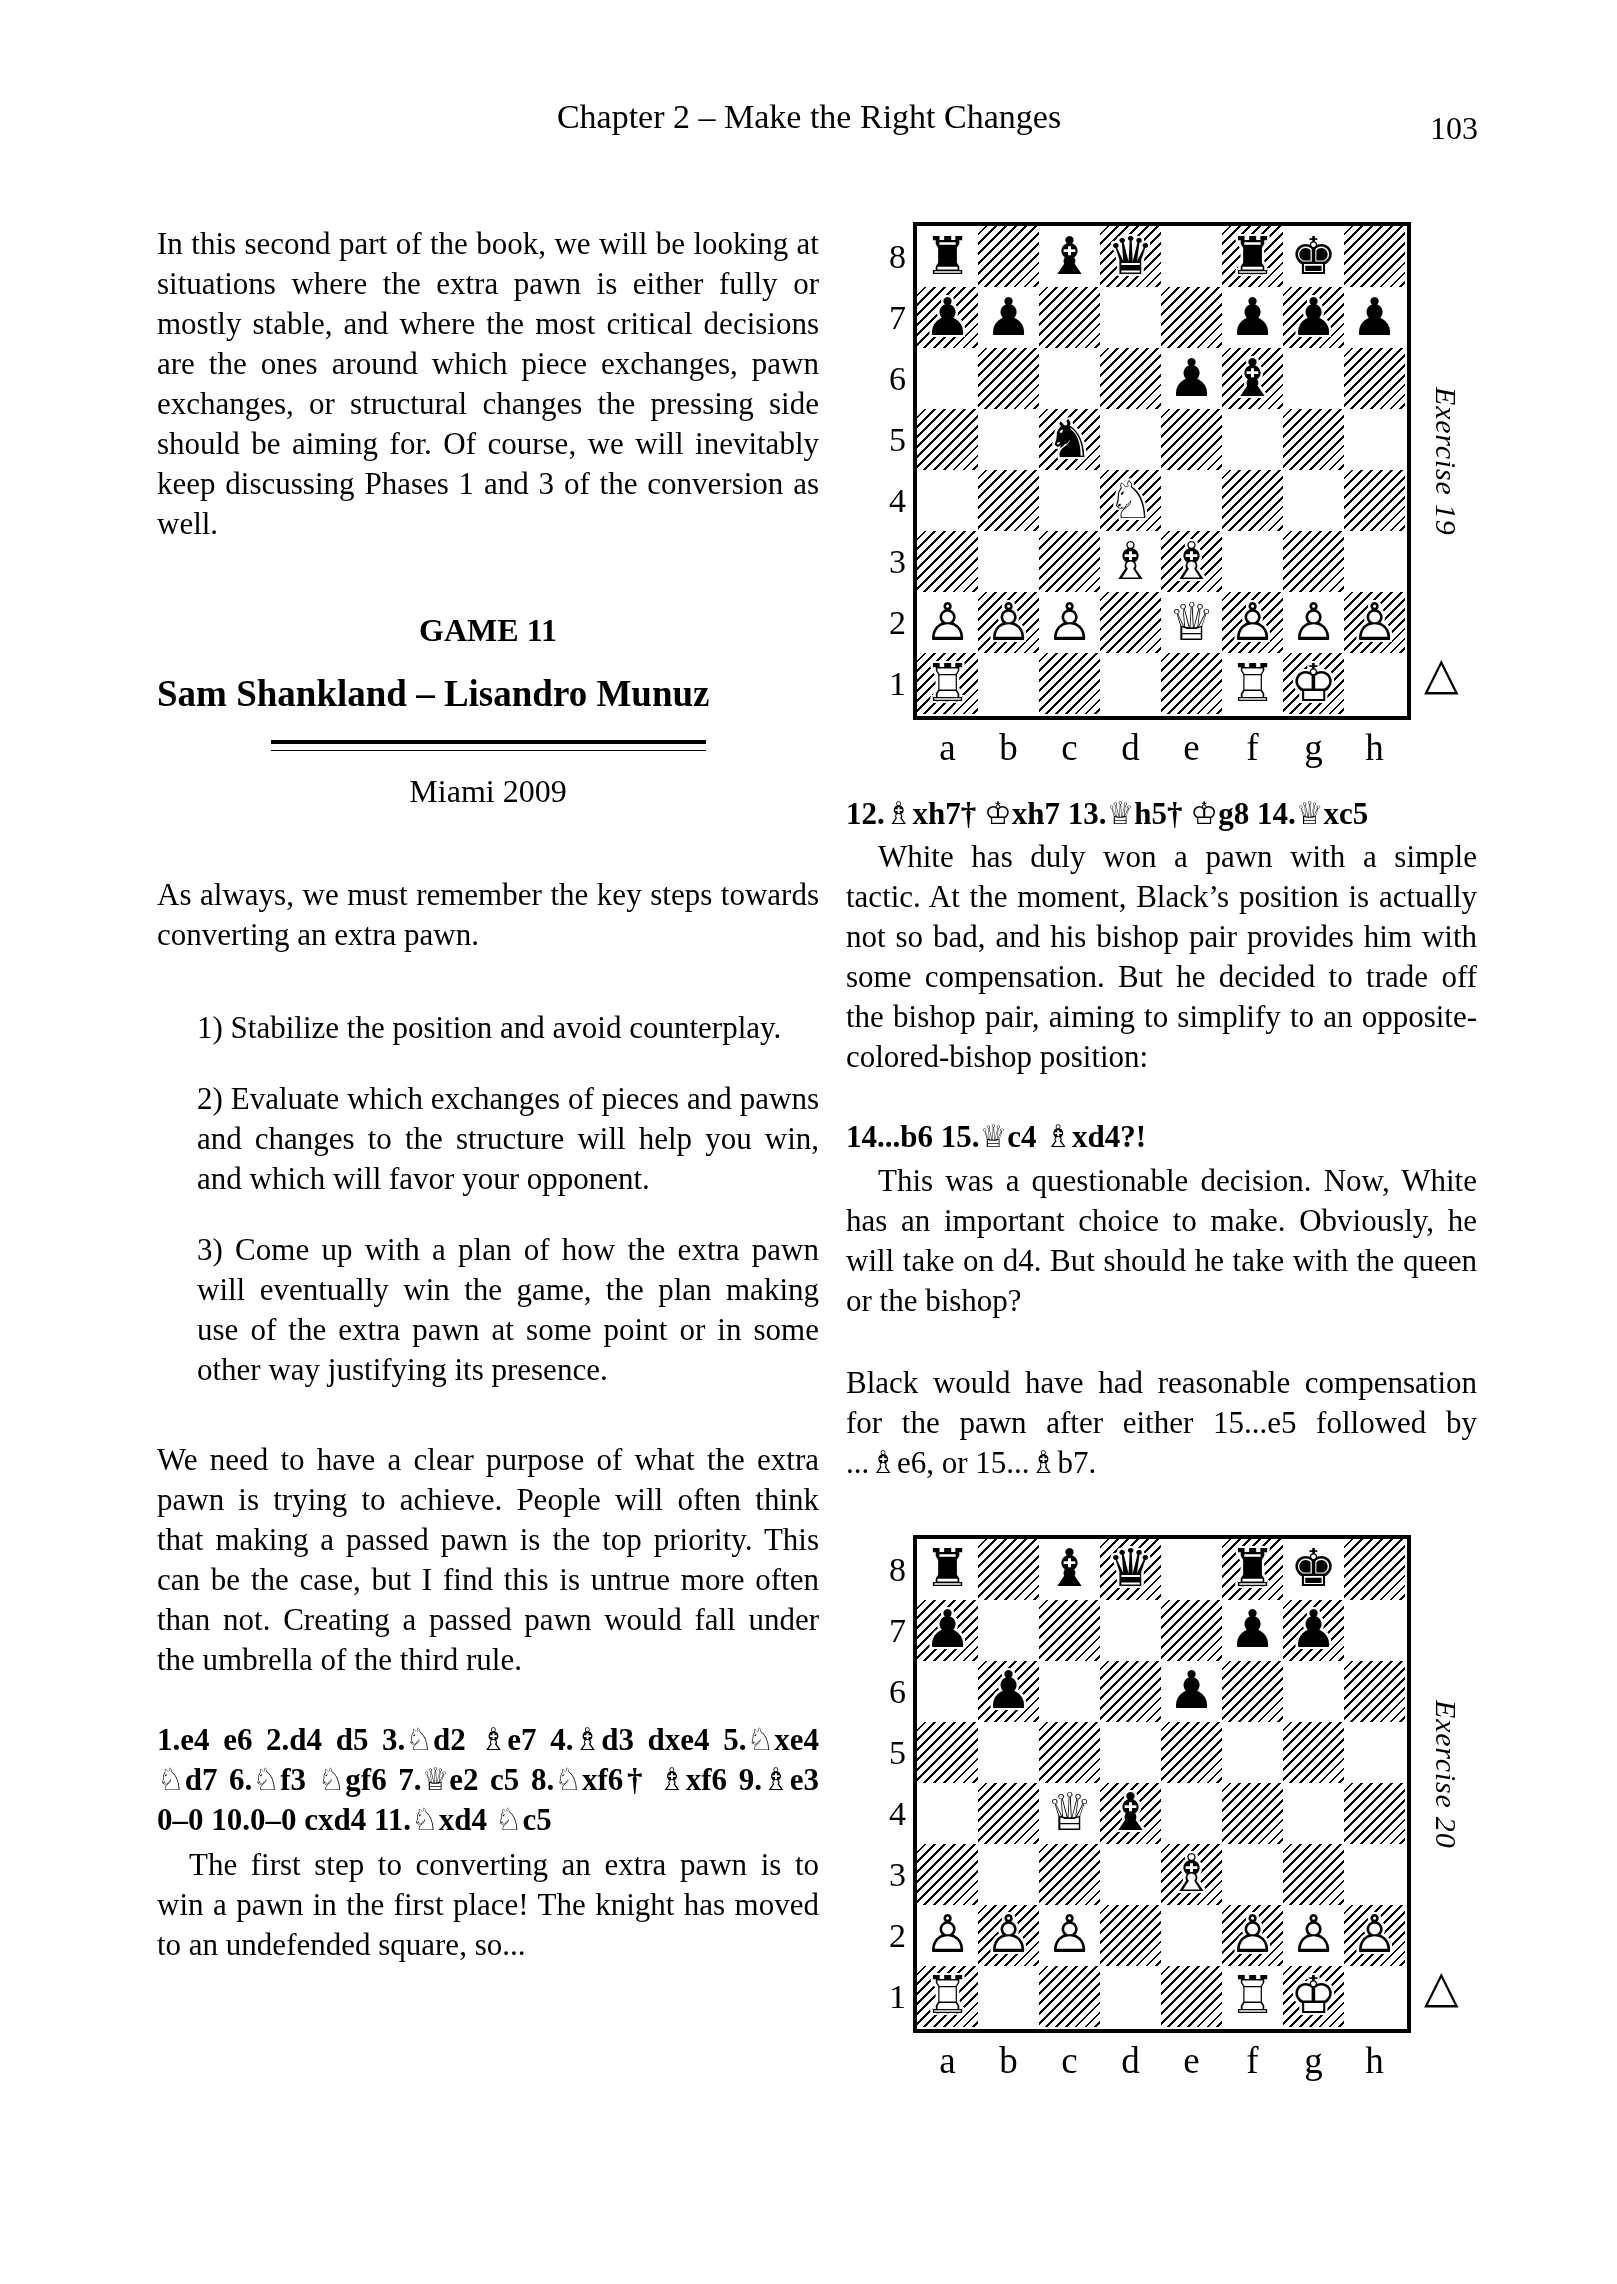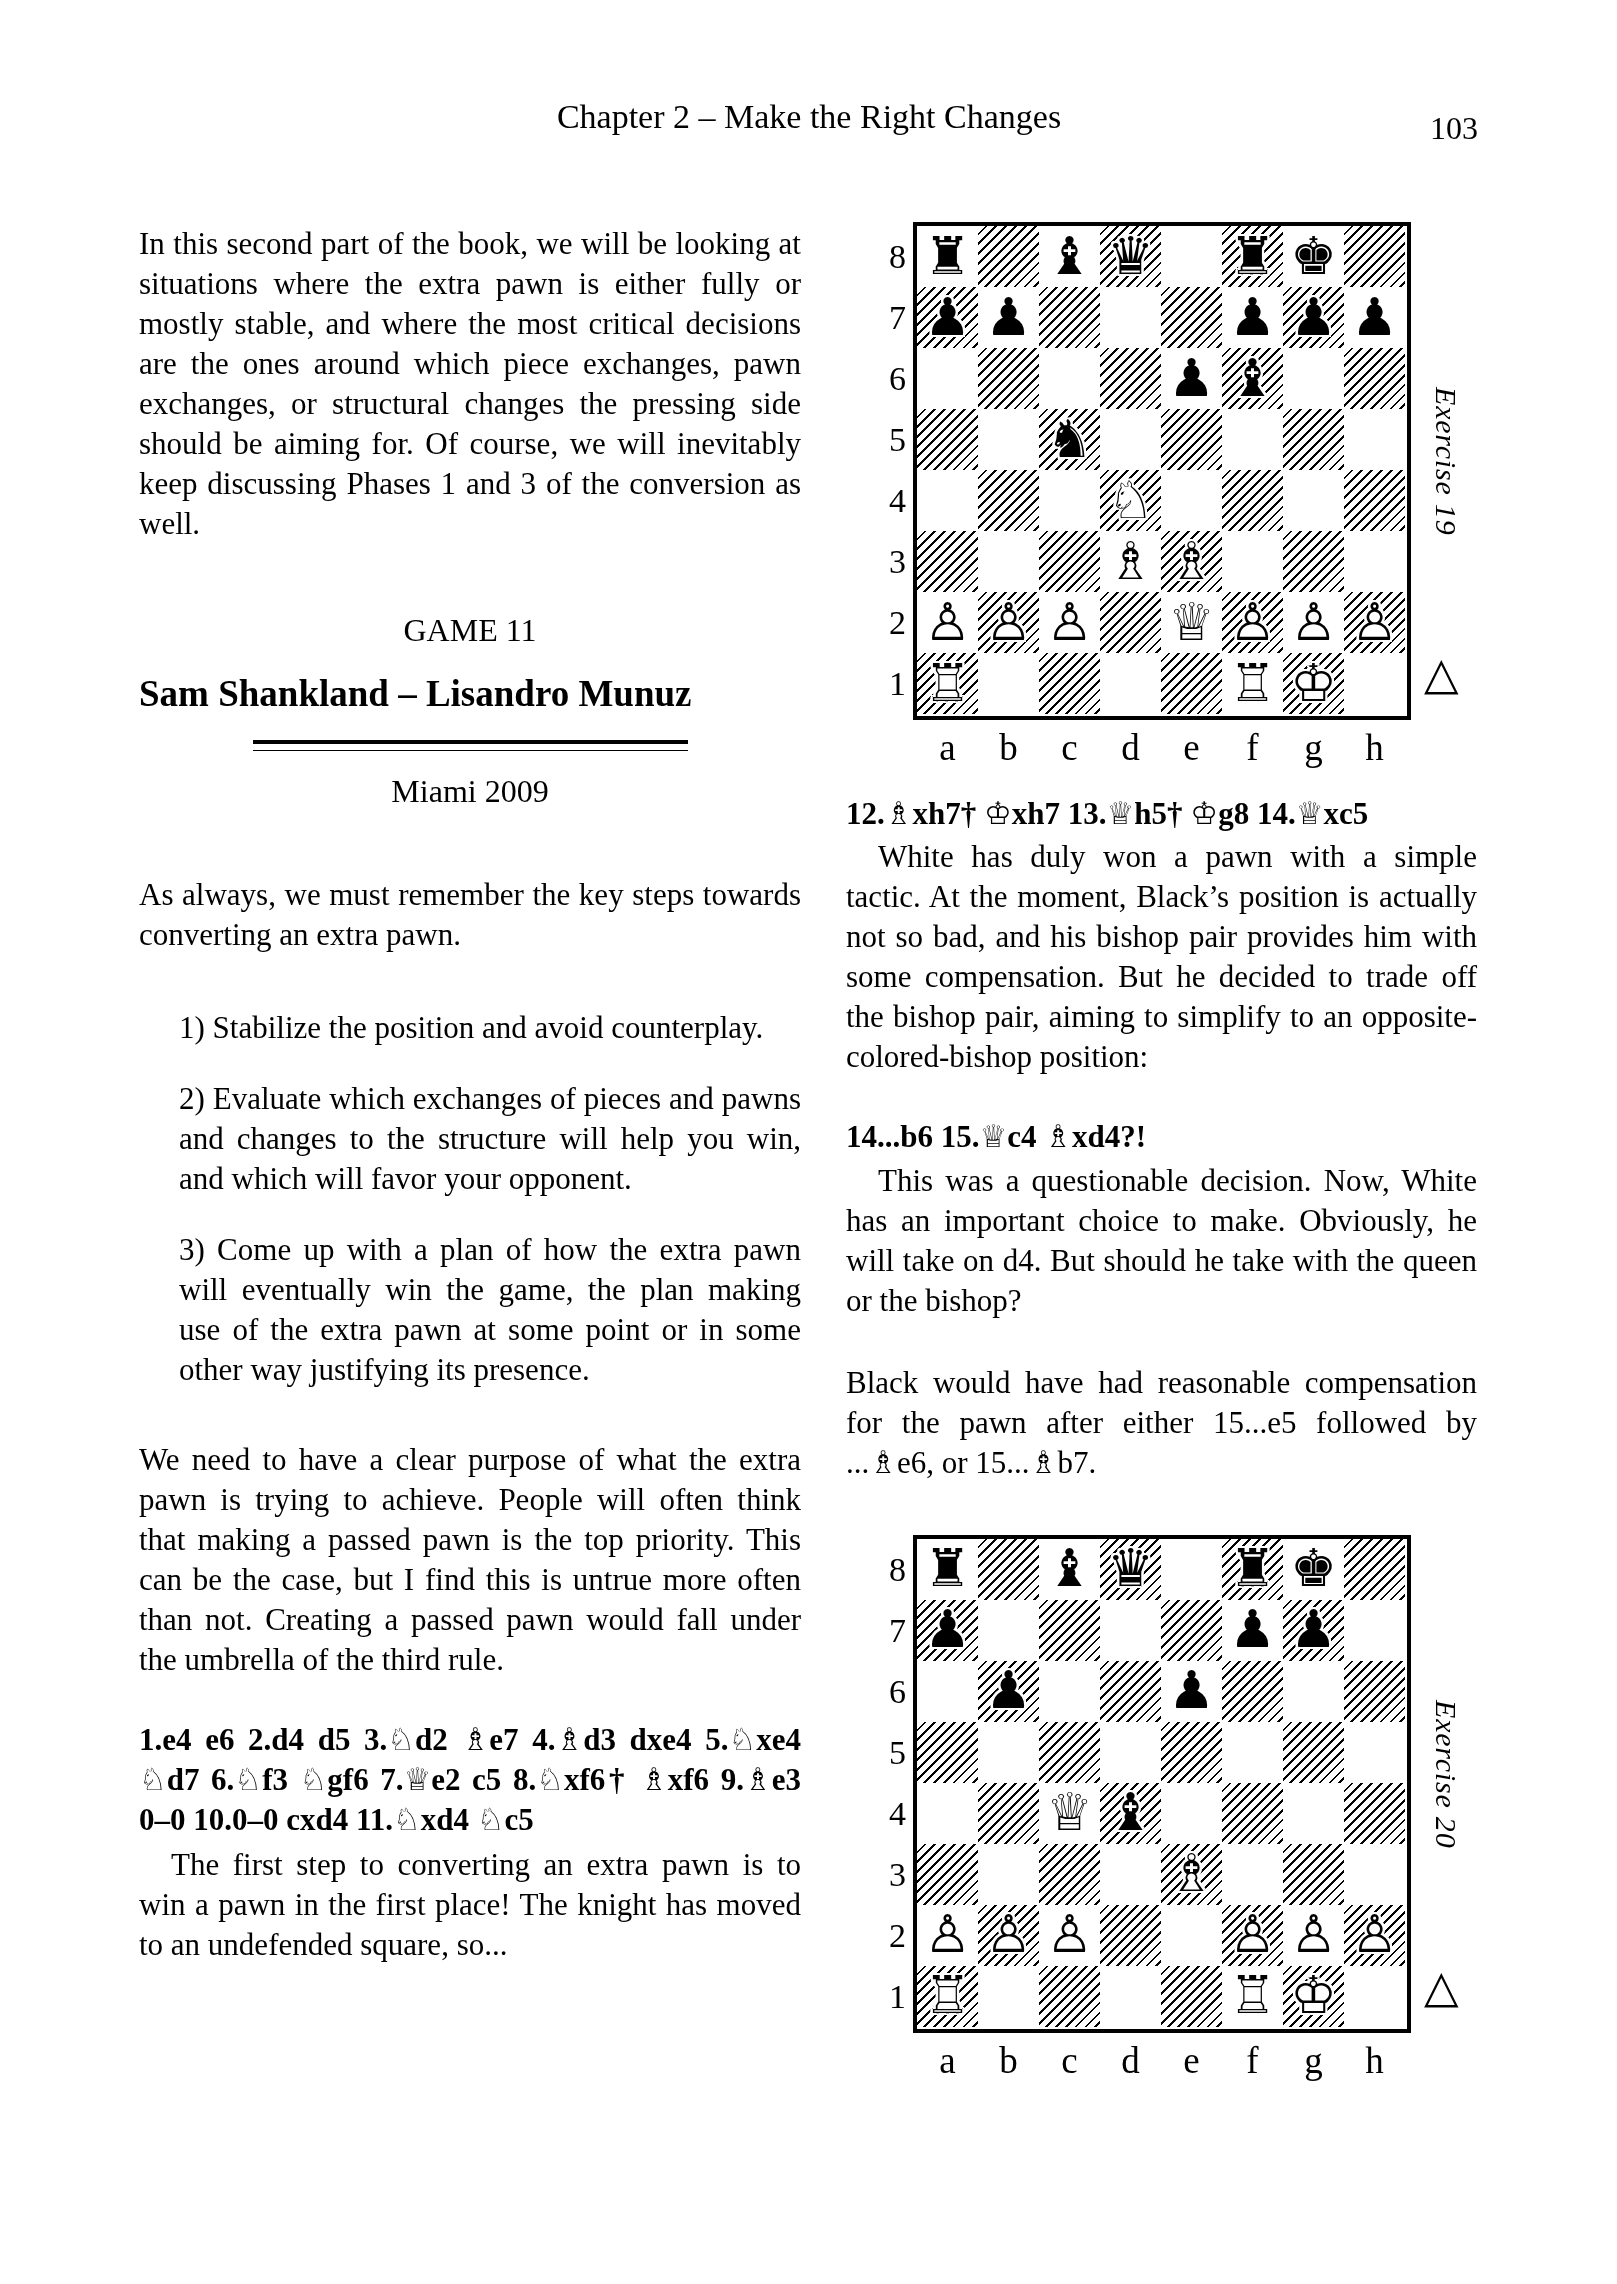--- a/index.html
+++ b/index.html
@@ -6,27 +6,27 @@
   .page{
     position:relative; width:1618px; height:2284px; background:#ffffff;
     font-family:"Liberation Serif","DejaVu Sans",serif; color:#000; overflow:hidden;
   }
   
   .chapter-title{position:absolute; top:96px; left:0; width:100%; text-align:center;
     font-size:34px; line-height:42px;}
   .page-number{position:absolute; top:107px; right:140px; font-size:32px; line-height:42px;margin-left:36px;}
 
   
-  .col-left{position:absolute; left:139px; top:224px; width:662px;}
+  .col-left{position:absolute; left:157px; top:224px; width:662px;}
   .col-right{position:absolute; left:846px; top:211px; width:631px;}
   .para{font-size:31px; line-height:40px; text-align:justify; margin:0;}
   .indent{text-indent:32px;}
   .moves{font-weight:bold;}
 
-  .game-heading{margin-top:66px; text-align:center; font-weight:normal; font-size:32px; line-height:40px;}
+  .game-heading{margin-top:66px; text-align:center; font-weight:bold; font-size:32px; line-height:40px;}
   .players{margin-top:21px; text-align:left; font-weight:bold; font-size:37px; line-height:45px;}
   .rule{margin:24px auto 0 auto; width:435px; height:6.4px;
     border-top:4px solid #000; border-bottom:1.6px solid #000;}
   .venue{margin-top:21px; text-align:center; font-size:32px; line-height:39px;}
   .para2{margin-top:64px;}
   .list{margin-top:53px;}
   .list-item{margin-left:40px; font-size:31px; line-height:40px; text-align:justify;}
   .para3{margin-top:50px;}
   .moves-opening{margin-top:40px;}
   .para4{margin-top:4.8px;}

